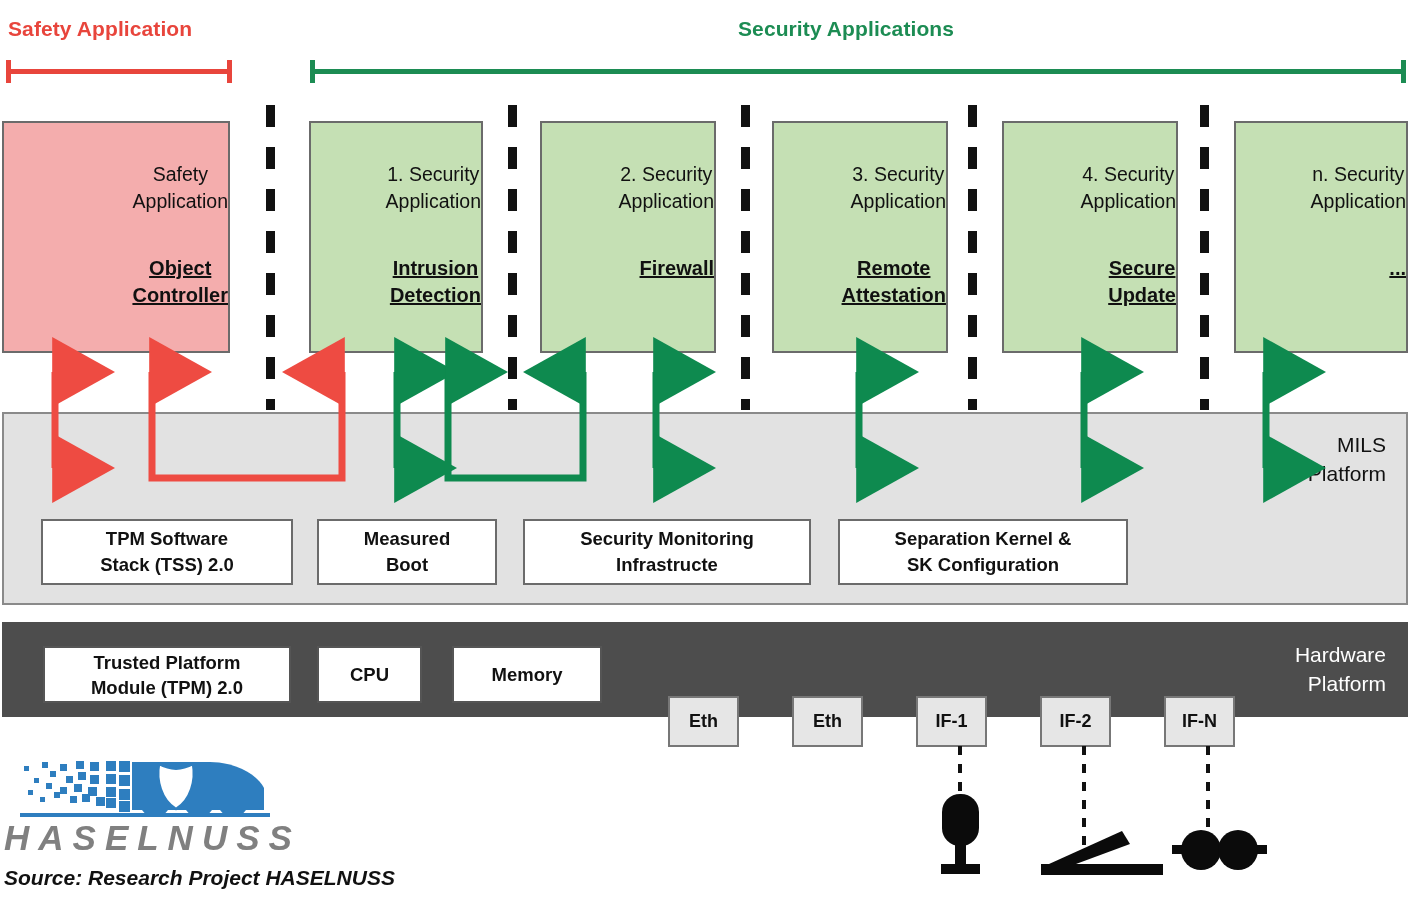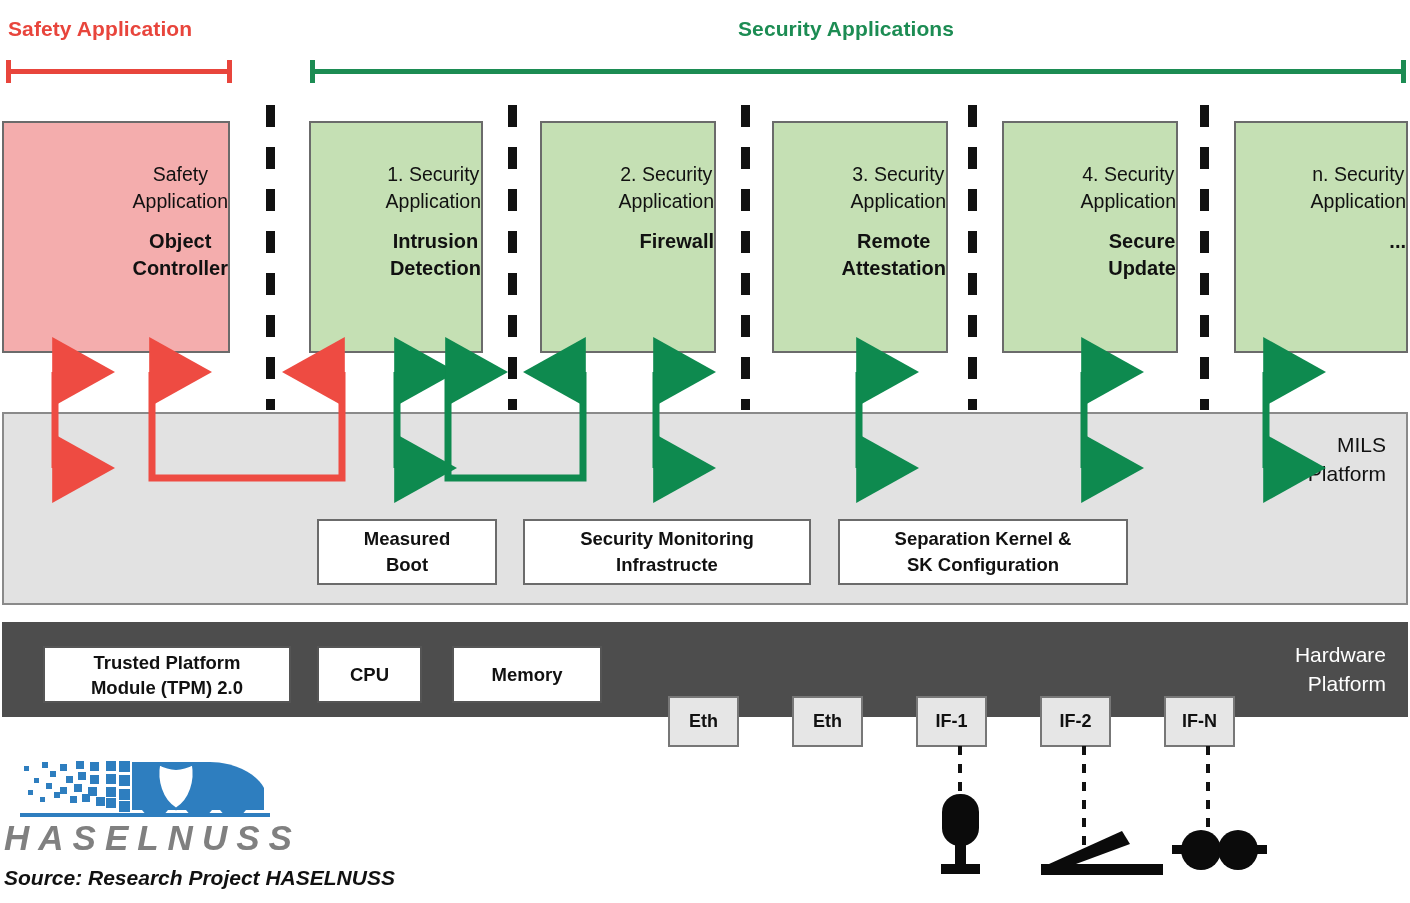--- a/index.html
+++ b/index.html
@@ -74,26 +74,27 @@
     padding-top: 38px;
     text-align: center;
   }
   .app-box .kind {
     font-size: 19.5px;
     line-height: 27px;
     color: #111;
     white-space: pre-line;
   }
   .app-box .name {
-    margin-top: 13px;
+    margin-top: 40px;
     font-size: 20px;
     line-height: 27px;
     font-weight: bold;
     color: #111;
     white-space: pre-line;
+    text-decoration: underline;
   }
   .app-box.safety { background: #F4ADAD; }
   .app-box.security { background: #C5E0B4; }
 
   
   #mils-platform {
     position: absolute;
     left: 2px;
     top: 412px;
     width: 1406px;
@@ -270,20 +271,22 @@
   <div class="app-box security" style="left:1234px; width:174px">
     <div class="kind">n. Security
 Application</div>
     <div class="name">...</div>
   </div>
 
   <div id="mils-platform"></div>
   <div id="mils-label">MILS
 Platform</div>
 
+  <div class="mils-component" style="left:41px;  width:252px">TPM Software
+Stack (TSS) 2.0</div>
   <div class="mils-component" style="left:317px; width:180px">Measured
 Boot</div>
   <div class="mils-component" style="left:523px; width:288px">Security Monitoring
 Infrastructe</div>
   <div class="mils-component" style="left:838px; width:290px">Separation Kernel &amp;
 SK Configuration</div>
 
   <svg width="1410" height="903" style="position:absolute;left:0;top:0;pointer-events:none">
     <defs>
       <marker id="ar-red-up" markerWidth="10" markerHeight="9" refX="5" refY="8.6" orient="auto" markerUnits="strokeWidth">

